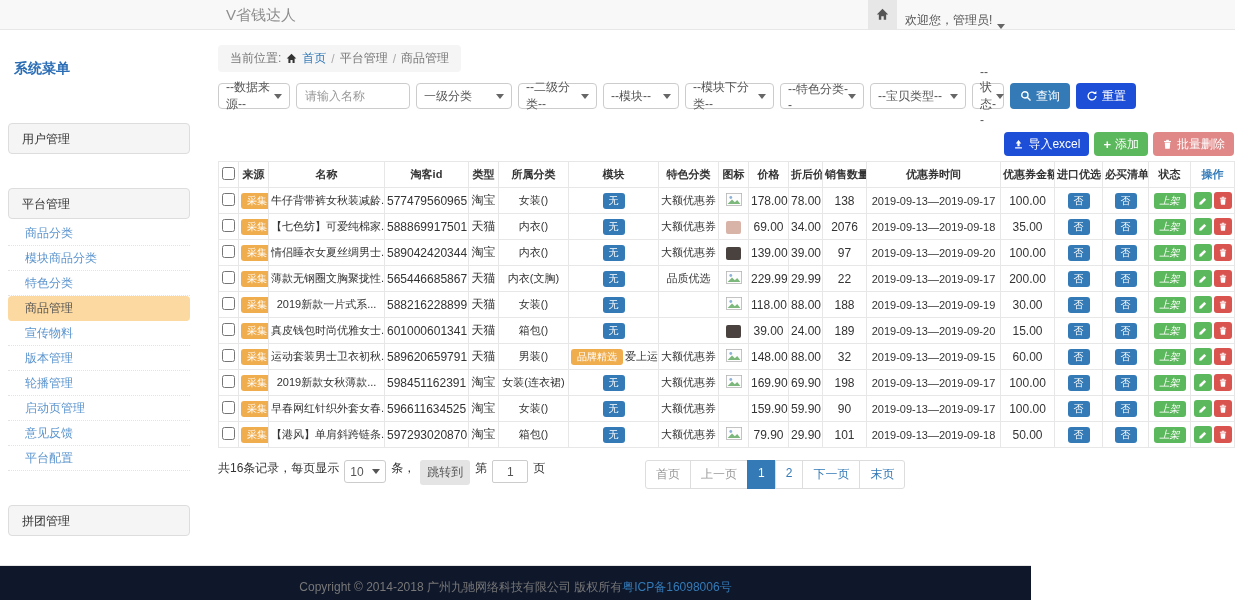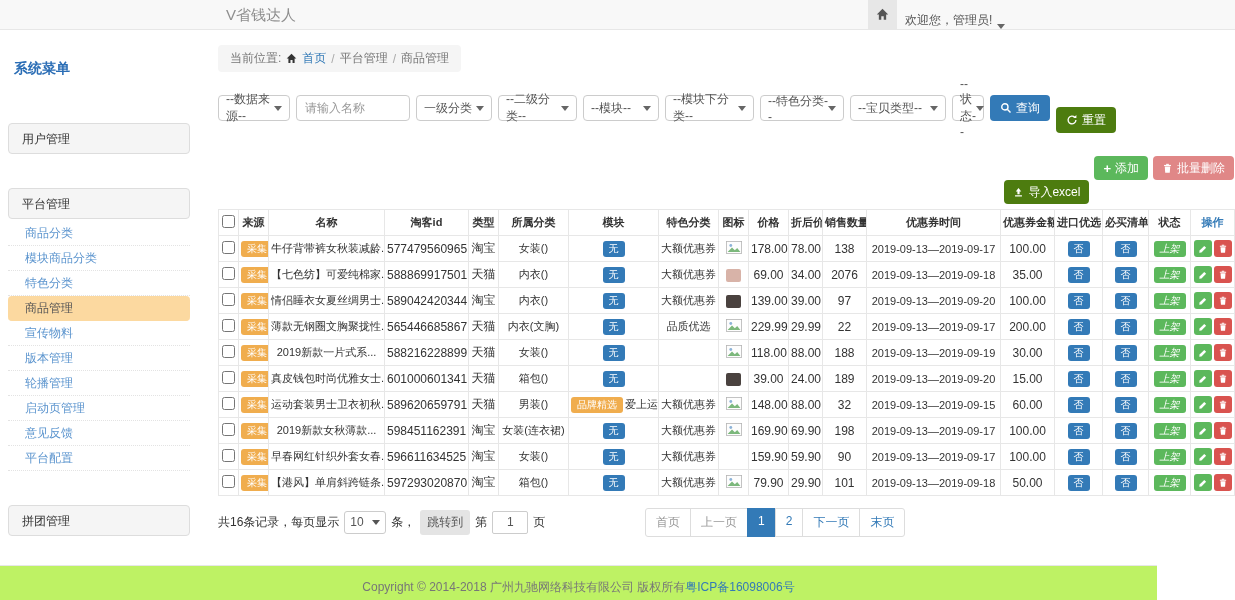--- a/index.html
+++ b/index.html
@@ -29,21 +29,21 @@
   .breadcrumb .sep { color:#aaa; }
 
   .filters { margin-top:11px; display:flex; align-items:center; gap:6px; }
   .filter-controls { display:flex; align-items:center; gap:6px; }
   .select { height:26px; border:1px solid #ccc; border-radius:4px; background:#fff; display:flex; align-items:center; justify-content:space-between; padding:0 7px; font-size:12px; color:#555; cursor:pointer; flex:none; }
   .text-input { height:26px; width:114px; border:1px solid #ccc; border-radius:4px; padding:0 8px; font-size:12px; color:#555; }
   .text-input::placeholder { color:#999; }
 
   .btn { height:26px; border:none; border-radius:4px; color:#fff; font-size:12px; padding:0 10px; display:inline-flex; align-items:center; gap:4px; cursor:pointer; }
   .btn-primary { background:#337ab7; }
-  .btn-info { background:#4d7c0f;margin-top:24px; }
+  .btn-info { background:#1d4ed8; }
   .btn-success { background:#5cb85c; }
   .btn-danger { background:#e08787; }
   .btn-sm { height:24px; padding:0 9px; }
   .plus-glyph { font-size:13px; font-weight:bold; line-height:1; }
 
   .toolbar { margin-top:23px; display:flex; justify-content:flex-end; gap:5px; }
 
   table.grid { margin-top:5px; width:1016px; border-collapse:collapse; table-layout:fixed; font-size:12px; color:#333; background:#fff; }
   .grid th, .grid td { border:1px solid #e7e7e7; text-align:center; height:26px; padding:0 2px; overflow:hidden; white-space:nowrap; vertical-align:middle; }
   .grid th { font-size:11px; font-weight:bold; color:#333; }
@@ -58,33 +58,33 @@
   .badge-blue { background:#337ab7; cursor:pointer; }
   .badge-green { background:#5cb85c; cursor:pointer;font-style:italic; }
   .module-text { margin-left:2px; font-size:11px; color:#333; }
   .thumb { display:inline-block; width:15px; height:13px; border-radius:2px; vertical-align:middle; }
   .thumb-light { background:#d8b3a8; }
   .thumb-dark { background:#4a423f; }
   .op-btn { display:inline-flex; width:18px; height:17px; border-radius:3px; align-items:center; justify-content:center; margin:0 1px; cursor:pointer; }
   .op-edit { background:#5cb85c; }
   .op-del { background:#d9534f; }
 
-  .page-row { position:relative; margin-top:12px; display:flex; align-items:center; gap:5px; font-size:12px; color:#333; height:28px; }
+  .page-row { position:relative; margin-top:12px; display:flex; align-items:flex-start; gap:5px; font-size:12px; color:#333; height:28px; }
   .mini-select { height:23px; width:42px; border:1px solid #ccc; border-radius:3px; background:#fff; display:inline-flex; align-items:center; justify-content:space-between; padding:0 5px; font-size:12px; color:#555; cursor:pointer; }
   .mini-select .caret { border-top-color:#555; }
   .jump-btn { background:#e4e4e4; border-radius:3px; padding:4px 7px; color:#555; cursor:pointer; }
   .jump-input { width:36px; height:23px; border:1px solid #ccc; border-radius:2px; text-align:center; font-size:12px; color:#555; }
   .pager { position:absolute; left:427px; top:0; display:flex; }
   .pg { display:inline-block; border:1px solid #ddd; background:#fff; color:#337ab7; padding:5px 10px; margin-left:-1px; font-size:12px; text-decoration:none; cursor:pointer; }
   .pg.disabled { color:#999; cursor:default; }
   .pg.active { background:#337ab7; border-color:#337ab7; color:#fff; }
   .pg:first-child { border-radius:3px 0 0 3px; margin-left:0; }
   .pg:last-child { border-radius:0 3px 3px 0; }
 
-  .footer { position:absolute; left:0; top:565px; width:1157px; height:35px; background:#bef264; border-top:1px solid #e7e7e7; text-align:center; font-size:12px; color:#777; padding-top:13px; z-index:5; }
+  .footer { position:absolute; left:0; top:565px; width:1031px; height:35px; background:#0f172a; border-top:1px solid #e7e7e7; text-align:center; font-size:12px; color:#777; padding-top:13px; z-index:5; }
   .footer .icp { color:#337ab7; text-decoration:none; cursor:pointer; }
 </style>
 </head>
 <body>
 
 <div class="viewport">
 
   <header class="navbar">
     <div class="brand">V省钱达人</div>
     <div class="home-box">
@@ -138,21 +138,21 @@
       <span>商品管理</span>
     </div>
 
     <div class="filters">
       <div class="filter-controls">
           <div class="select" style="width: 72px;">
             <span class="sel-label">--数据来源--</span>
             <i class="caret"></i>
           </div>
           <input class="text-input" placeholder="请输入名称" style="">
-          <div class="select" style="width: 76px;">
+          <div class="select" style="width: 96px;">
             <span class="sel-label">一级分类</span>
             <i class="caret"></i>
           </div>
           <div class="select" style="width: 79px;">
             <span class="sel-label">--二级分类--</span>
             <i class="caret"></i>
           </div>
           <div class="select" style="width: 76px;">
             <span class="sel-label">--模块--</span>
             <i class="caret"></i>

